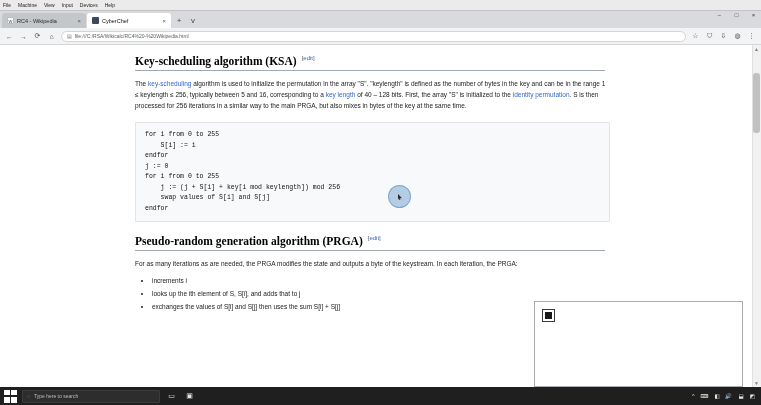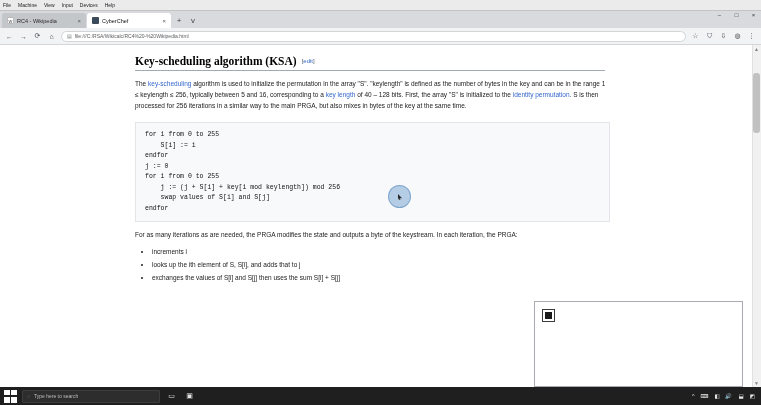--- a/index.html
+++ b/index.html
@@ -72,21 +72,21 @@
     flex:1; background:#ffffff; position:relative; overflow:hidden;
     display:flex; justify-content:center;
   }
   .content {
     width:100%; padding:10px 30px 0 135px; position:relative;
   }
   h2.sec {
     font-family:"Liberation Serif", serif;
     font-size:11.5px; font-weight:bold; color:#000; margin:0 0 1px 0;
     border-bottom:1px solid #a2a9b1; padding-bottom:3px; display:flex;
-    align-items:center; gap:5px; max-width:470px;
+    align-items:flex-start; gap:5px; max-width:470px;
   }
   h2.sec .editlink { font-family:"Liberation Sans", sans-serif; font-size:6px; color:#3366cc; font-weight:normal; }
   h2.sec .editlink .br { color:#54595d; }
   p.body {
     font-size:6.5px; line-height:11px; color:#202122; margin:7px 0 0 0;
     max-width:475px; text-align:left;
   }
   p.body a { color:#3366cc; text-decoration:none; }
   .pre {
     margin:11px 0 0 0; max-width:475px;
@@ -219,20 +219,26 @@
 
         <div class="pre">for i from 0 to 255
     S[i] := i
 endfor
 j := 0
 for i from 0 to 255
     j := (j + S[i] + key[i mod keylength]) mod 256
     swap values of S[i] and S[j]
 endfor</div>
 
+        <h2 class="sec" style="margin-top:13px;">
+          <span>Pseudo-random generation algorithm (PRGA)</span>
+          <span class="editlink">
+            <span class="br">[</span><span>edit</span><span class="br">]</span>
+          </span>
+        </h2>
 
         <p class="body">For as many iterations as are needed, the PRGA modifies the state and outputs a byte of the keystream. In each iteration, the PRGA:</p>
 
         <ul class="bullets">
           <li>increments i</li>
           <li>looks up the ith element of S, S[i], and adds that to j</li>
           <li>exchanges the values of S[i] and S[j] then uses the sum S[i] + S[j]</li>
         </ul>
       </div>
 

